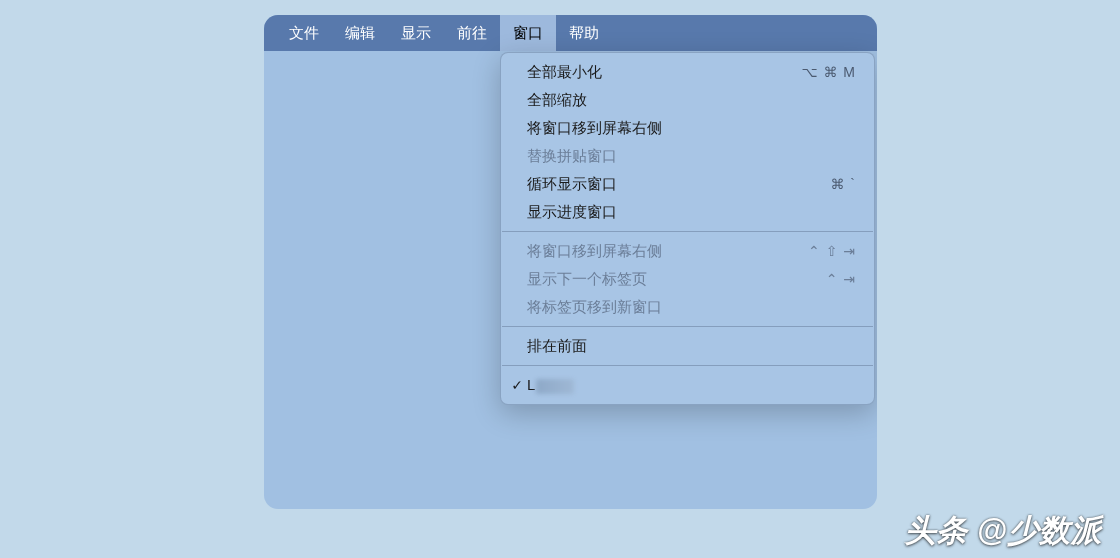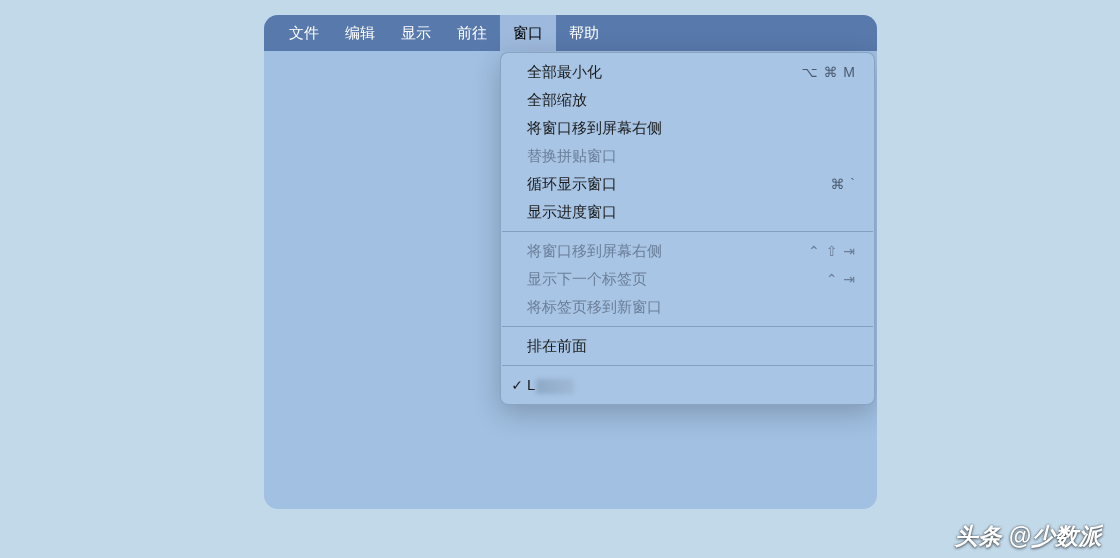--- a/index.html
+++ b/index.html
@@ -103,21 +103,21 @@
       background: linear-gradient(90deg, #8ea9c8, #9fb8d5);
       filter: blur(2px);
       margin-left: 1px;
       border-radius: 2px;
       vertical-align: middle;
     }
     .watermark {
       position: absolute;
       right: 18px;
       bottom: 6px;
-      font-size: 23px;
+      font-size: 31px;
       font-weight: 700;
       font-style: italic;
       color: #ffffff;
       text-shadow: 0 1px 3px rgba(0,0,0,0.6), 0 0 2px rgba(0,0,0,0.5);
       letter-spacing: 0.5px;
     }
   </style>
 </head>
 <body>
 

